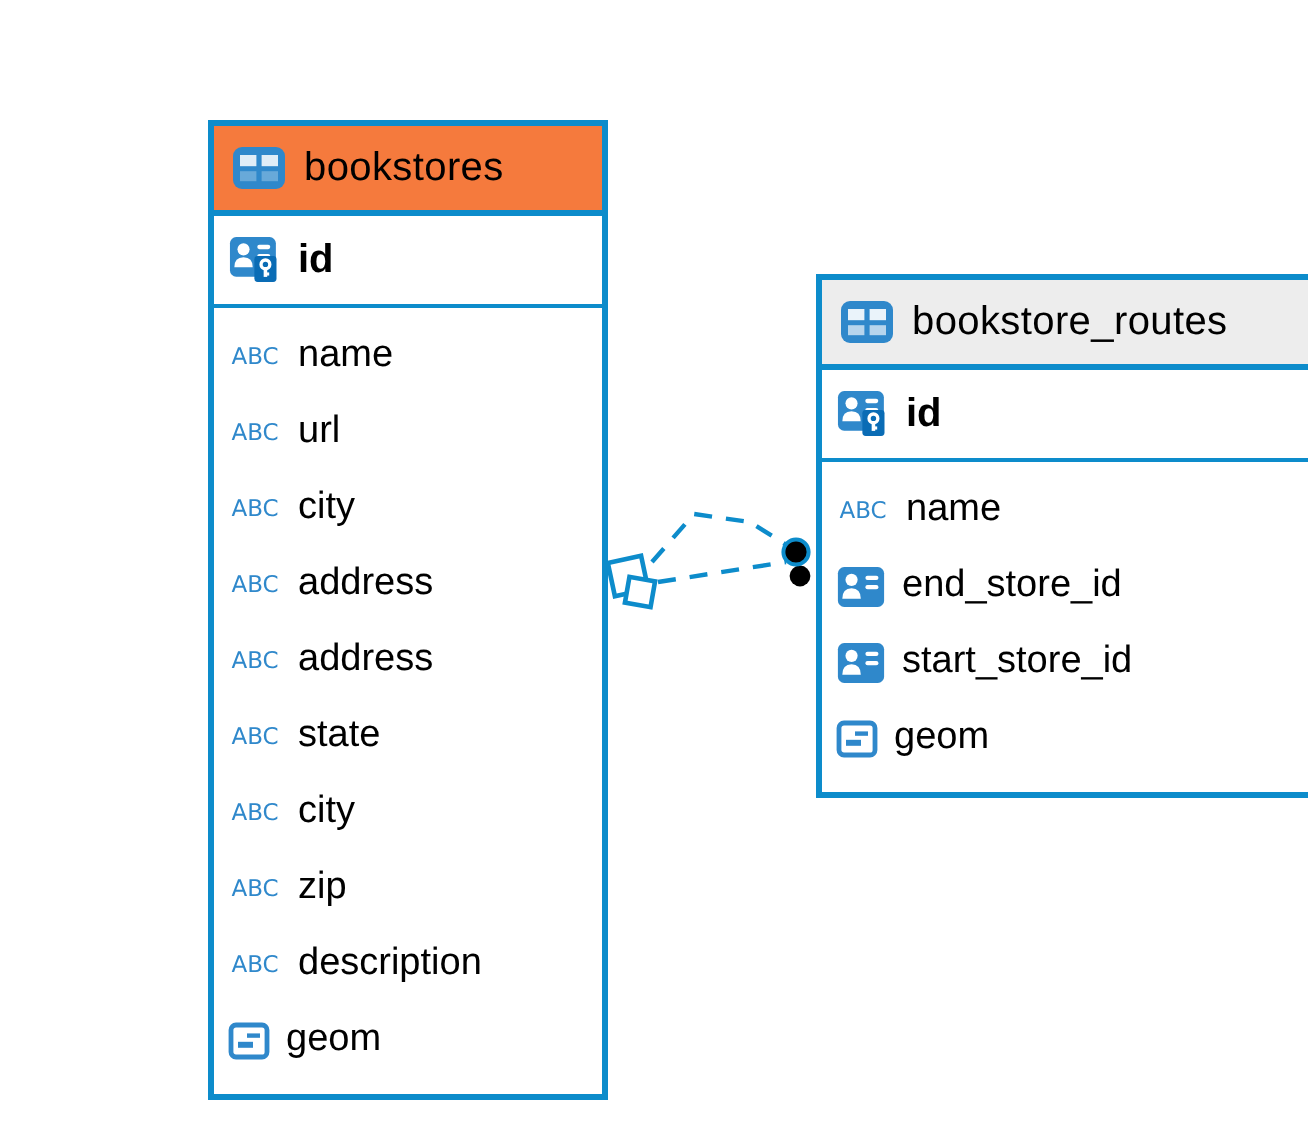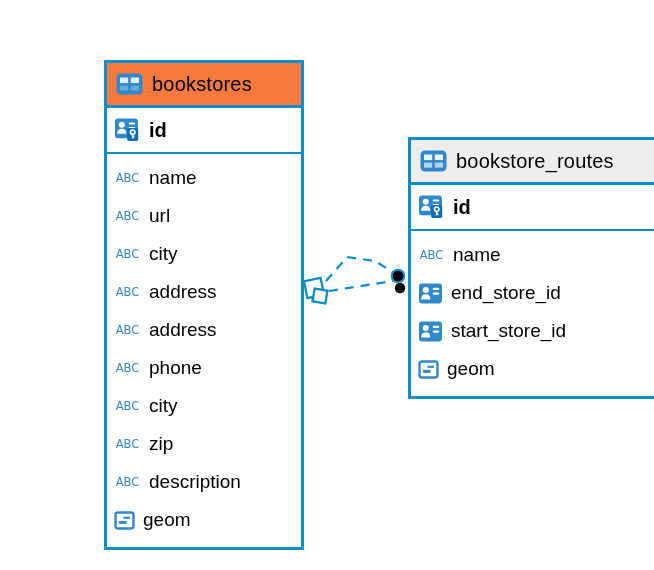--- a/index.html
+++ b/index.html
@@ -91,21 +91,21 @@
       <div class="f-row">
         <span class="abc-icon">ABC</span>
         <span class="lbl">address</span>
       </div>
       <div class="f-row">
         <span class="abc-icon">ABC</span>
         <span class="lbl">address</span>
       </div>
       <div class="f-row">
         <span class="abc-icon">ABC</span>
-        <span class="lbl">phone</span>
+        <span class="lbl">state</span>
       </div>
       <div class="f-row">
         <span class="abc-icon">ABC</span>
         <span class="lbl">city</span>
       </div>
       <div class="f-row">
         <span class="abc-icon">ABC</span>
         <span class="lbl">zip</span>
       </div>
       <div class="f-row">

